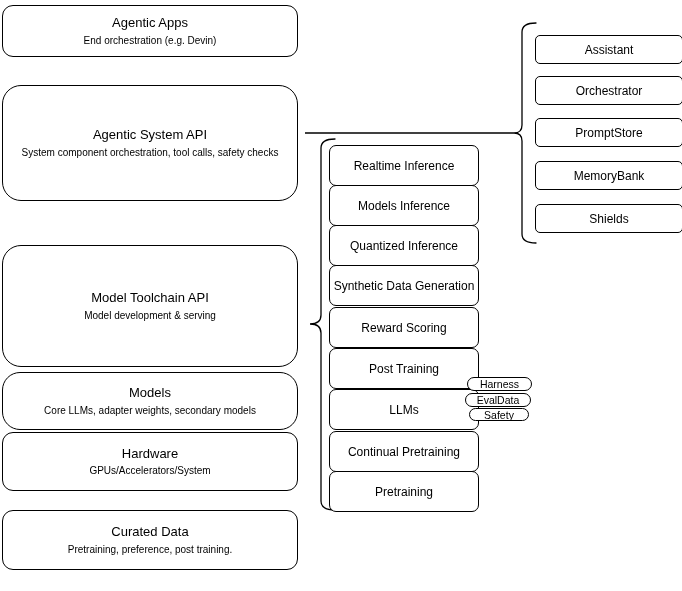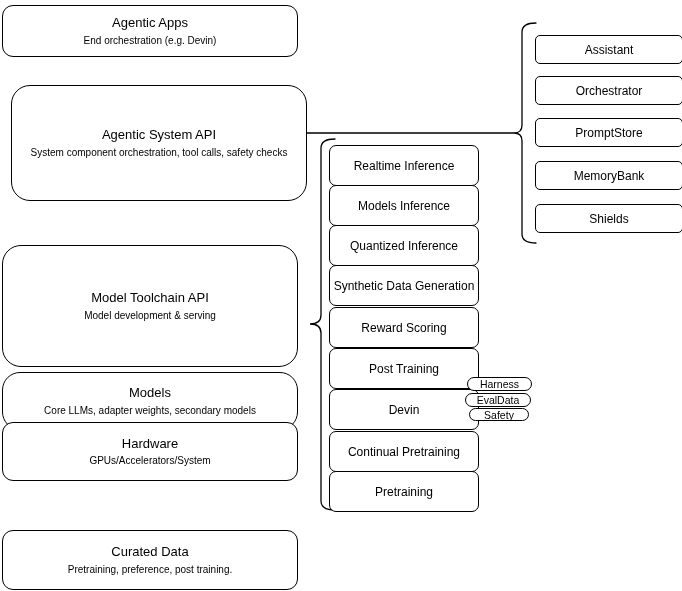--- a/index.html
+++ b/index.html
@@ -46,48 +46,48 @@
 
     <path fill="none" stroke="#000" stroke-width="1.3" stroke-linecap="round" d="M 335 139 Q 321 139 321 148 L 321 315 Q 321 324 310 324 Q 321 324 321 333 L 321 501 Q 321 510 335 510"></path>
 
     <path fill="none" stroke="#000" stroke-width="1.3" stroke-linecap="round" d="M 536 23 Q 522 23 522 32 L 522 125 Q 522 133 514 133 Q 522 133 522 141 L 522 234 Q 522 243 536 243"></path>
   </svg>
 
   <div class="lbox" style="top:5px; height:52px;">
     <div class="t">Agentic Apps</div>
     <div class="s">End orchestration (e.g. Devin)</div>
   </div>
-  <div class="lbox big" style="top:85px; height:116px;margin-left:9px;">
+  <div class="lbox big" style="top:85px; height:116px;">
     <div class="t">Agentic System API</div>
     <div class="s">System component orchestration, tool calls, safety checks</div>
   </div>
   <div class="lbox big" style="top:223px; height:122px;margin-top:22px;">
     <div class="t">Model Toolchain API</div>
     <div class="s">Model development &amp; serving</div>
   </div>
   <div class="lbox" style="top:372px; height:58px;border-radius:18px;">
     <div class="t">Models</div>
     <div class="s">Core LLMs, adapter weights, secondary models</div>
   </div>
-  <div class="lbox" style="top:422px; height:59px;">
+  <div class="lbox" style="top:432px; height:59px;">
     <div class="t">Hardware</div>
     <div class="s">GPUs/Accelerators/System</div>
   </div>
-  <div class="lbox" style="top:530px; height:60px;">
+  <div class="lbox" style="top:510px; height:60px;">
     <div class="t">Curated Data</div>
     <div class="s">Pretraining, preference, post training.</div>
   </div>
 
   <div class="mbox" style="top:145px;">Realtime Inference</div>
   <div class="mbox" style="top:185px;">Models Inference</div>
   <div class="mbox" style="top:225px;">Quantized Inference</div>
   <div class="mbox" style="top:265px;">Synthetic Data Generation</div>
   <div class="mbox" style="top:307px;">Reward Scoring</div>
   <div class="mbox" style="top:348px;">Post Training</div>
-  <div class="mbox" style="top:389px;">Devin</div>
+  <div class="mbox" style="top:389px;">LLMs</div>
   <div class="mbox" style="top:431px;">Continual Pretraining</div>
   <div class="mbox" style="top:471px;">Pretraining</div>
 
   <div class="tag" style="left:467px; top:377px; width:65px; height:14px;">Harness</div>
   <div class="tag" style="left:465px; top:393px; width:66px; height:14px;">EvalData</div>
   <div class="tag" style="left:469px; top:408px; width:60px; height:13px;">Safety</div>
 
   <div class="rbox" style="top:35px;">Assistant</div>
   <div class="rbox" style="top:76px;">Orchestrator</div>
   <div class="rbox" style="top:118px;">PromptStore</div>

